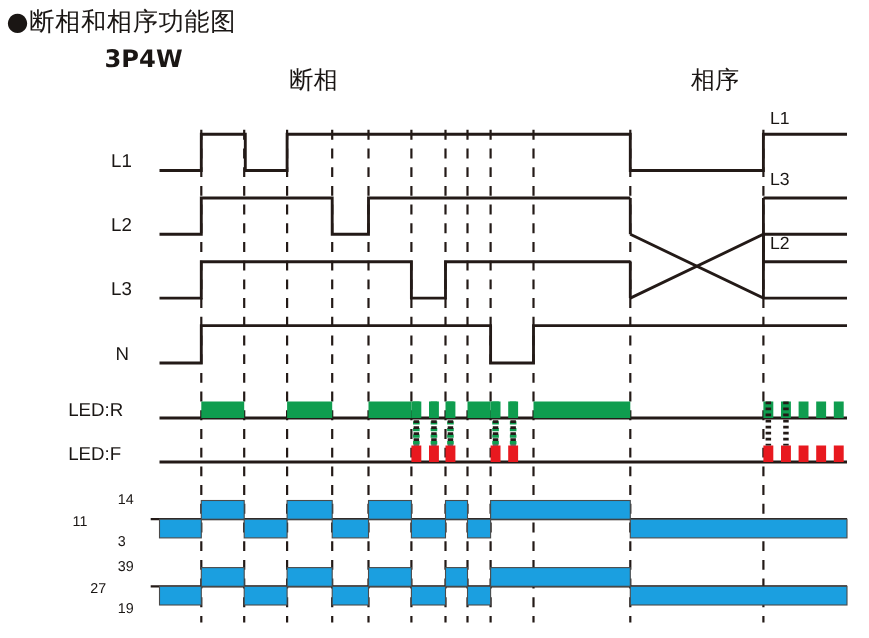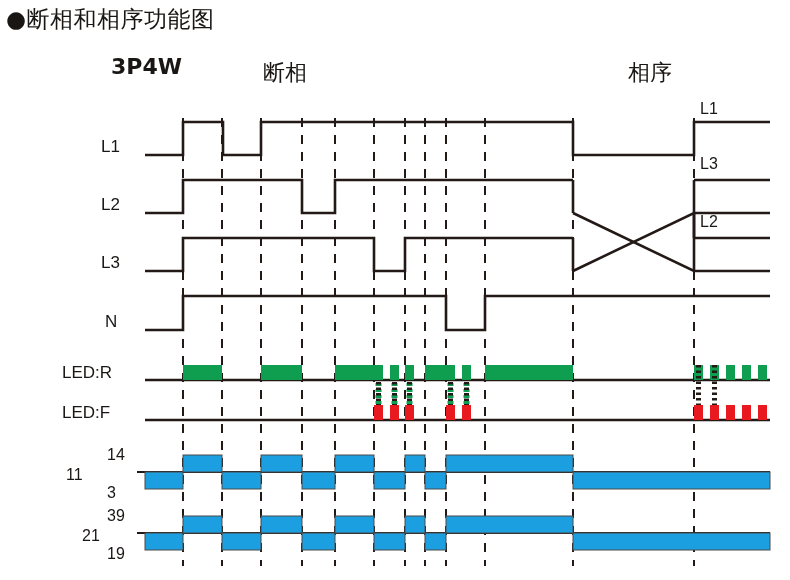--- a/index.html
+++ b/index.html
@@ -6,49 +6,49 @@
   body{width:790px;height:580px;overflow:hidden;
        font-family:"Liberation Sans","DejaVu Sans",sans-serif;color:#1a1614;}
   #stage{position:relative;width:778px;height:580px;}
   #title{position:absolute;left:6px;top:4px;font-size:23px;letter-spacing:.5px;
          font-family:"DejaVu Sans","Liberation Sans",sans-serif;white-space:nowrap;}
   .sect-label{position:absolute;font-size:22px;font-weight:bold;white-space:nowrap;
               font-family:"DejaVu Sans","Liberation Sans",sans-serif;}
   .sect-label.cjk{font-weight:normal;}
   .rowlabel{position:absolute;font-size:17px;white-space:nowrap;}
   .endlabel{position:absolute;font-size:16px;white-space:nowrap;}
-  .termlabel{position:absolute;font-size:16px;white-space:nowrap;}
+  .termlabel{position:absolute;font-size:13px;white-space:nowrap;}
   svg{position:absolute;left:0;top:0;}
 </style>
 </head>
 <body>
 
 <div id="stage">
 
   <div id="title">●断相和相序功能图</div>
 
-  <div class="sect-label" style="left:95px;top:54px;margin-left:16px;">3P4W</div>
+  <div class="sect-label" style="left:95px;top:42px;">3P4W</div>
   <div class="sect-label cjk" style="left:263px;top:58px;">断相</div>
   <div class="sect-label cjk" style="left:628px;top:58px;">相序</div>
 
   <div class="rowlabel" style="left:101px;top:137px;">L1</div>
   <div class="rowlabel" style="left:101px;top:195px;">L2</div>
   <div class="rowlabel" style="left:101px;top:253px;">L3</div>
   <div class="rowlabel" style="left:105px;top:312px;">N</div>
   <div class="rowlabel" style="left:62px;top:363px;">LED:R</div>
   <div class="rowlabel" style="left:62px;top:403px;">LED:F</div>
 
   <div class="endlabel" style="left:700px;top:100px;">L1</div>
   <div class="endlabel" style="left:700px;top:155px;">L3</div>
   <div class="endlabel" style="left:700px;top:213px;">L2</div>
 
   <div class="termlabel" style="left:66px;top:466px;">11</div>
   <div class="termlabel" style="left:107px;top:446px;">14</div>
   <div class="termlabel" style="left:107px;top:484px;">3</div>
-  <div class="termlabel" style="left:82px;top:527px;">21</div>
+  <div class="termlabel" style="left:82px;top:527px;">27</div>
   <div class="termlabel" style="left:107px;top:507px;">39</div>
   <div class="termlabel" style="left:107px;top:545px;">19</div>
 
   <svg id="wave" width="790" height="580">
       <line x1="183" y1="118" x2="183" y2="566" stroke="#231a17" stroke-width="2" stroke-dasharray="9 8"></line>
       <line x1="222" y1="118" x2="222" y2="566" stroke="#231a17" stroke-width="2" stroke-dasharray="9 8"></line>
       <line x1="261" y1="118" x2="261" y2="566" stroke="#231a17" stroke-width="2" stroke-dasharray="9 8"></line>
       <line x1="302" y1="118" x2="302" y2="566" stroke="#231a17" stroke-width="2" stroke-dasharray="9 8"></line>
       <line x1="335" y1="118" x2="335" y2="566" stroke="#231a17" stroke-width="2" stroke-dasharray="9 8"></line>
       <line x1="374" y1="118" x2="374" y2="566" stroke="#231a17" stroke-width="2" stroke-dasharray="9 8"></line>

